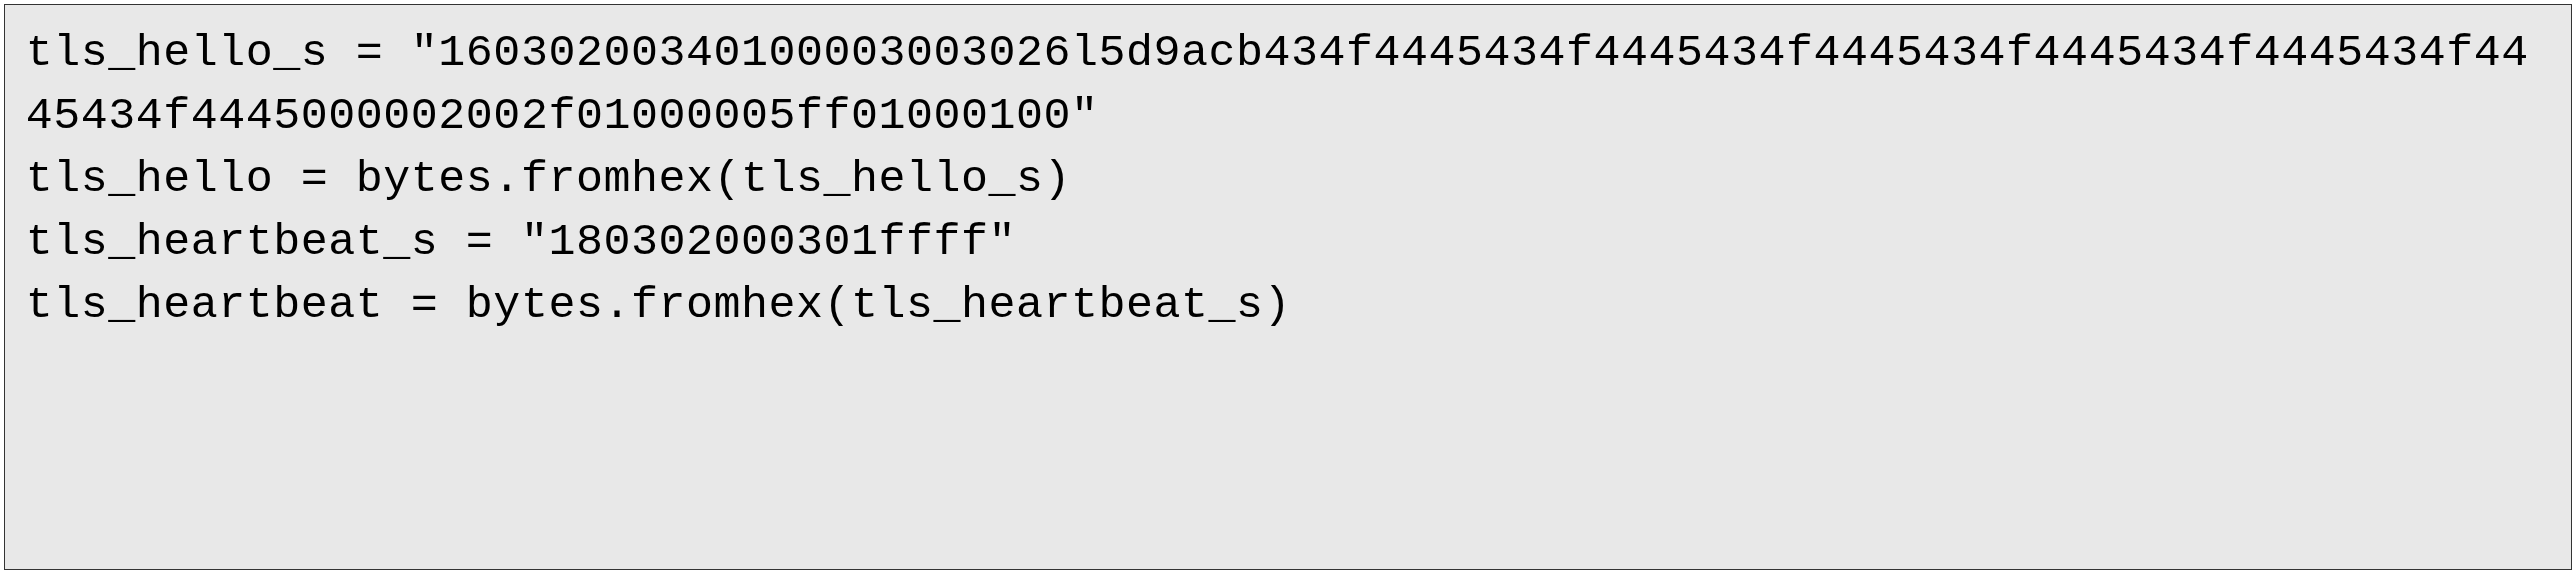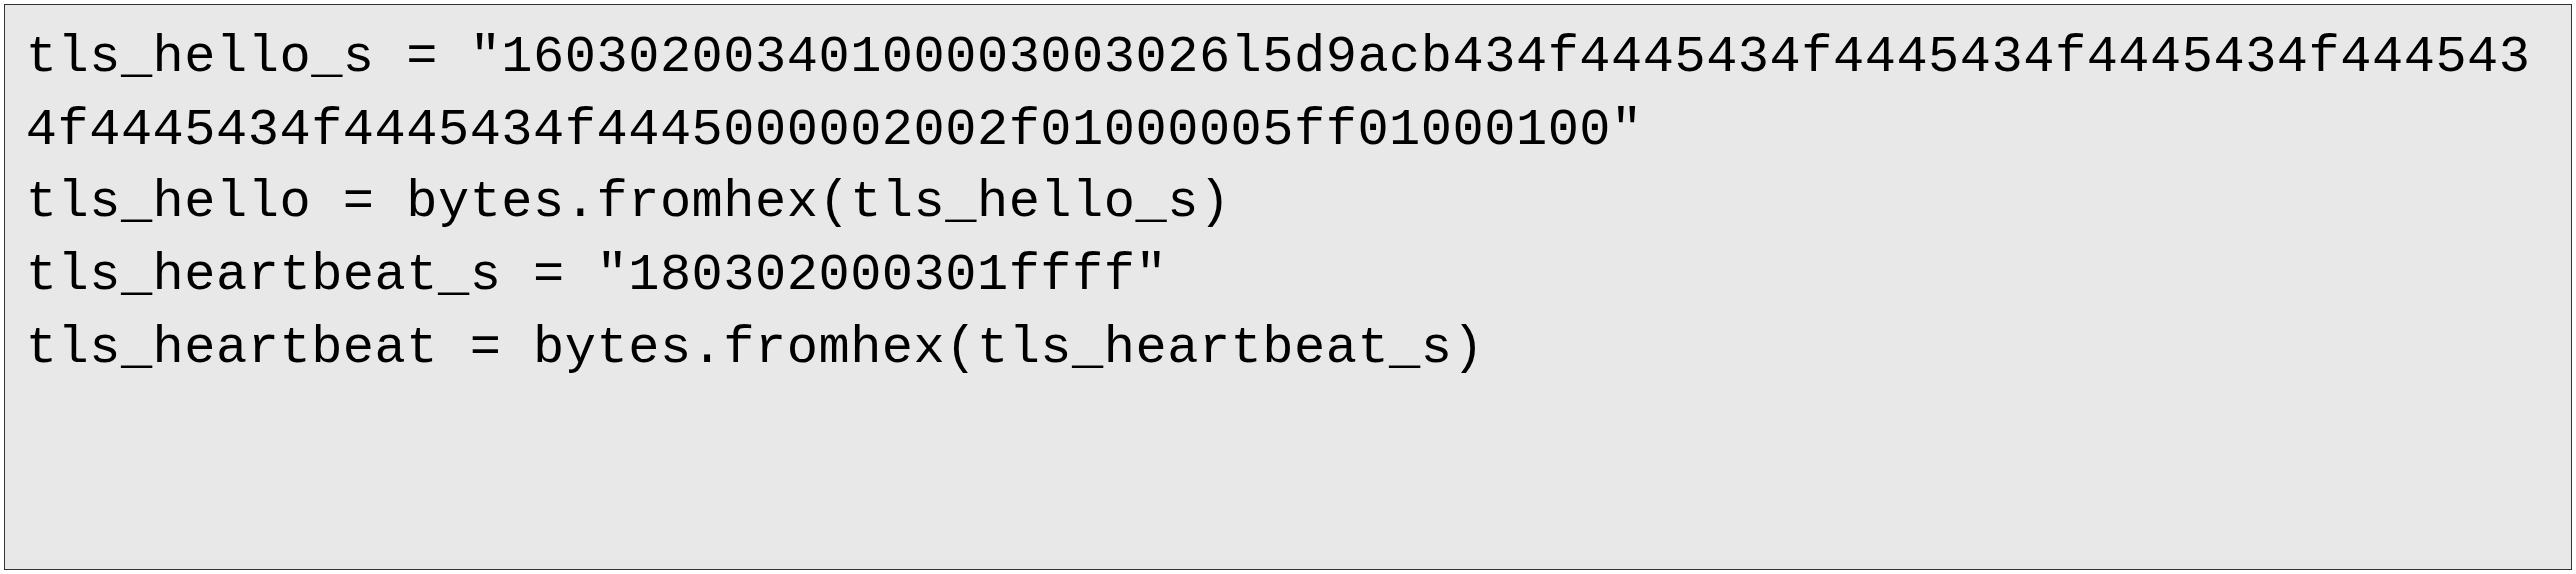--- a/index.html
+++ b/index.html
@@ -13,21 +13,21 @@
       width: 2576px;
       height: 574px;
     }
     .code-block {
       width: 100%;
       height: 100%;
       background: #e8e8e8;
       border: 1.9px solid #333333;
       padding: 17px 21px;
       font-family: "Courier New", Courier, monospace;
-      font-size: 52px;
+      font-size: 45px;
       line-height: 1.4;
       white-space: pre-wrap;
       word-break: break-all;
       color: #000000;
       letter-spacing: 0.5px;
     }
     .code-line {
       display: block;
     }
   </style>

